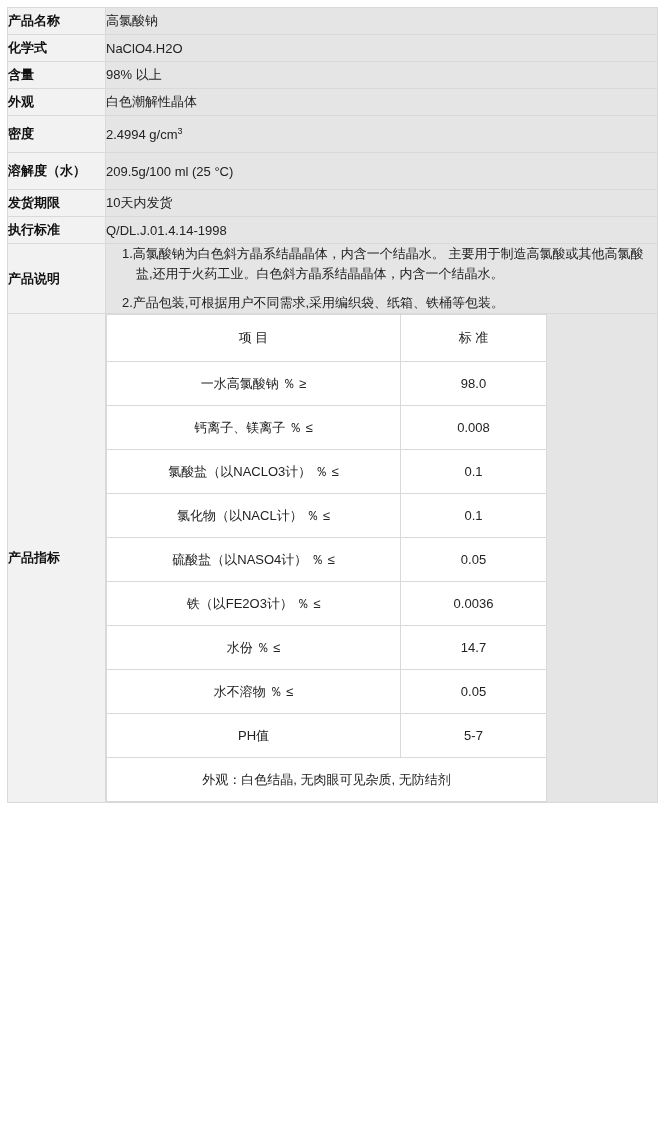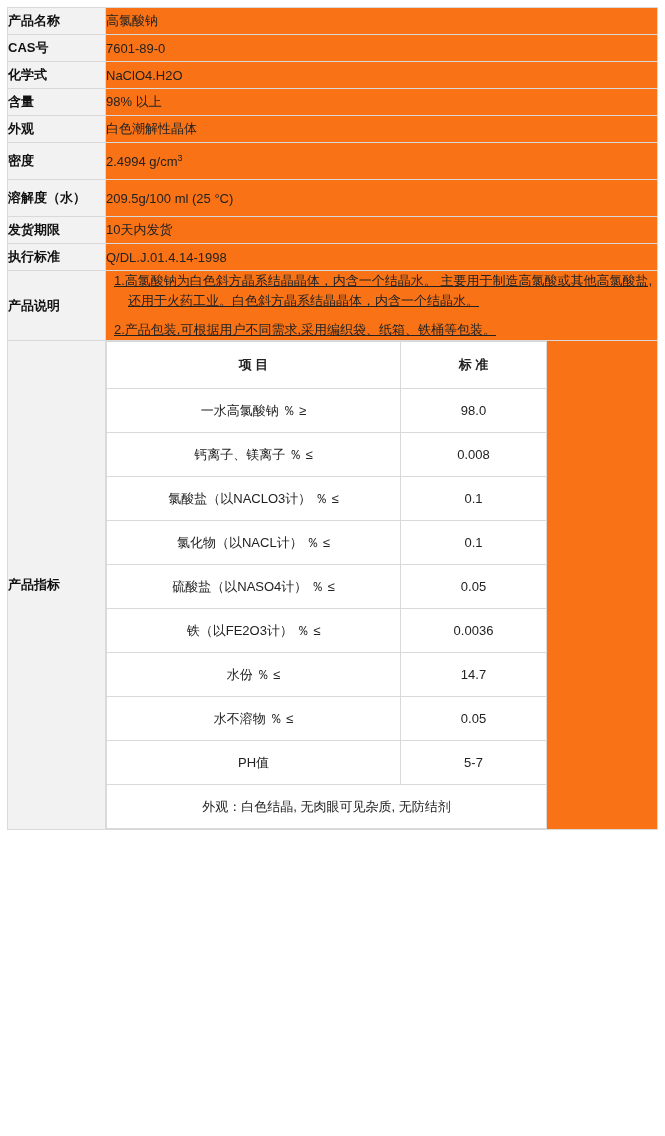--- a/index.html
+++ b/index.html
@@ -33,39 +33,38 @@
   td.label {
     width: 97px;
     background: #f2f2f2;
     font-weight: bold;
     padding: 6px 0 6px 8px;
     font-size: 13px;
     color: #111;
     vertical-align: middle;
   }
   td.value {
-    background: #f97316;
+    background: #e5e5e5;
     padding: 6px 8px 6px 8px;
     font-size: 13px;
     color: #222;
   }
   .rowh {
     height: 27px;
   }
   
   .group td.label {
     height: 36px;
   }
   .desc-cell {
     padding: 10px 10px 10px 8px;
     line-height: 1.55;
   }
   .desc-cell p {
-    margin: 0 0 9px 8px;
-    text-decoration: underline;
+    margin: 0 0 9px 16px;
   }
   .desc-cell p:last-child {
     margin-bottom: 0;
   }
   .desc-cell .hang {
     display: block;
     padding-left: 14px;
     text-indent: -14px;
   }
   sup {
@@ -89,21 +88,21 @@
     font-size: 13px;
     font-weight: normal;
     color: #222;
     height: 43px;
     padding: 0 10px;
     vertical-align: middle;
     text-align: center;
   }
   table.idx th {
     text-align: center;
-    font-weight: bold;
+    font-weight: normal;
     height: 46px;
   }
   table.idx col.c1 { width: 294px; }
   table.idx col.c2 { width: 146px; }
   .idx-note td {
     height: 40px;
   }
   .label-indicators {
     vertical-align: middle;
     margin-left: 44px;
@@ -111,24 +110,20 @@
 </style>
 </head>
 <body>
 
 <div class="page">
   <table class="spec">
     <tbody>
       <tr class="rowh">
         <td class="label">产品名称</td>
         <td class="value">高氯酸钠</td>
-      </tr>
-      <tr class="rowh">
-        <td class="label">CAS号</td>
-        <td class="value">7601-89-0</td>
       </tr>
       <tr class="rowh">
         <td class="label">化学式</td>
         <td class="value">NaClO4.H2O</td>
       </tr>
       <tr class="rowh">
         <td class="label">含量</td>
         <td class="value">98% 以上</td>
       </tr>
       <tr class="rowh">

